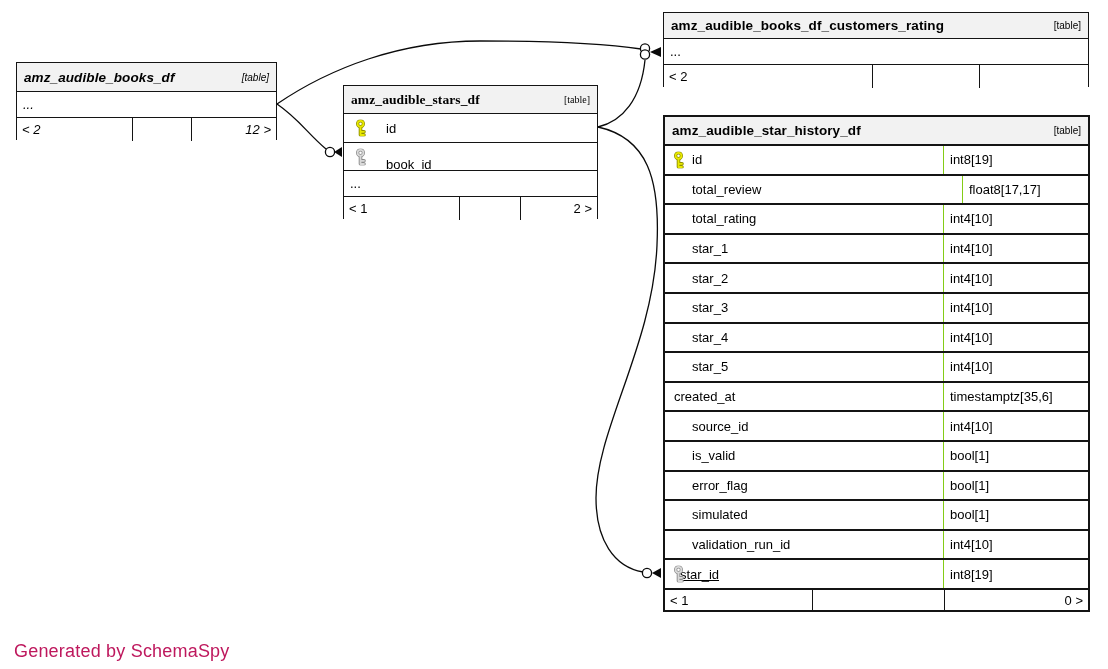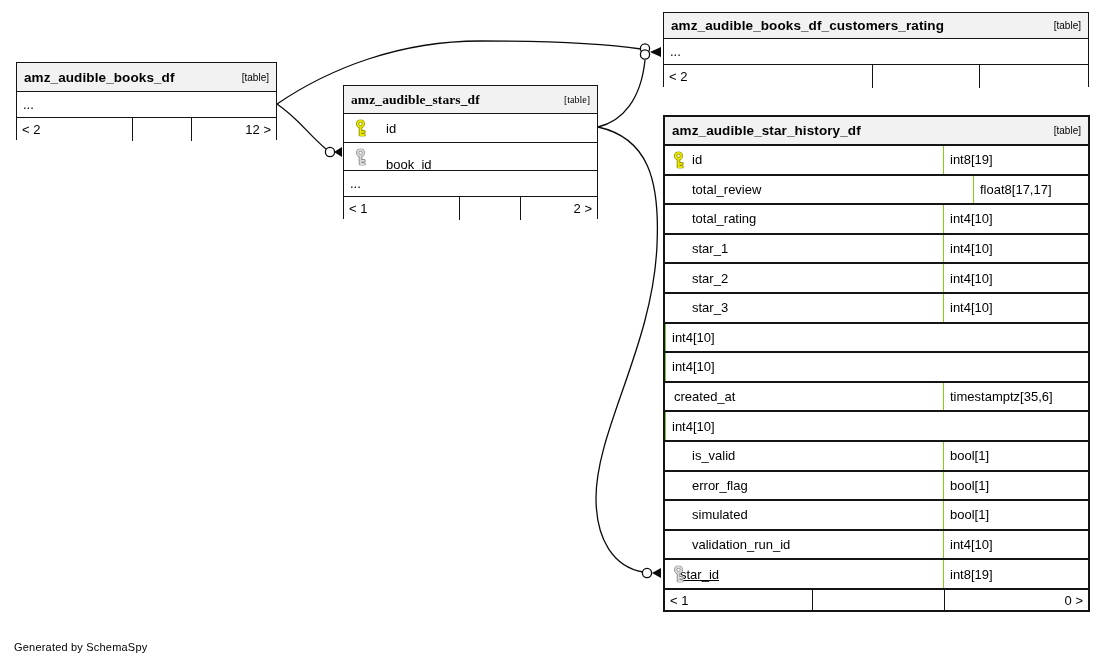--- a/index.html
+++ b/index.html
@@ -47,21 +47,21 @@
   }
   .em .tbl-footer{border-top-width:2px;}
   .ftr-cell{
     box-sizing:border-box;border-right:1px solid #141414;
     display:flex;align-items:center;padding:0 5px;overflow:hidden;white-space:nowrap;
   }
   .ftr-cell:last-child{border-right:none;}
   .ftr-cell.right{justify-content:flex-end;}
   #note{
     position:absolute;left:14px;top:641px;z-index:2;
-    font-size:11px;color:#000000;letter-spacing:0.2px;
+    font-size:18px;color:#be185d;letter-spacing:0.2px;
   }
 </style>
 </head>
 <body>
 
 <div id="canvas">
   <svg id="edges" width="1108" height="669" viewBox="0 0 1108 669">
       <g>
         <path d="M277,104 C330,68 400,41 480,41 C562,41 614,45 641,49" fill="none" stroke="#0a0a0a" stroke-width="1.3"></path>
         <circle cx="645" cy="48.5" r="4.6" fill="#ffffff" stroke="#0a0a0a" stroke-width="1.3"></circle>
@@ -76,21 +76,21 @@
         <path d="M598,127 C623,121 641,99 645,60" fill="none" stroke="#0a0a0a" stroke-width="1.3"></path>
         <circle cx="645" cy="54.5" r="4.6" fill="#ffffff" stroke="#0a0a0a" stroke-width="1.3"></circle>
       </g>
       <g>
         <path d="M598,127 C648,138 660,180 657,245 C653,345 596,430 596,498 C596,540 614,567 643,572" fill="none" stroke="#0a0a0a" stroke-width="1.3"></path>
         <circle cx="647" cy="573" r="4.6" fill="#ffffff" stroke="#0a0a0a" stroke-width="1.3"></circle>
         <polygon points="652,573 661,568 661,578" fill="#0a0a0a"></polygon>
       </g>
     </svg>
   <div id="tables">
-      <div class="tbl" style="left: 16px; top: 62px; width: 261px; height: 78px;">
+      <div class="tbl" style="left: 16px; top: 62px; width: 261px; height: 78px; font-style: italic;">
         <div class="tbl-header" style="height: 29px;">
           <span class="tbl-title">amz_audible_books_df</span>
           <span class="tbl-tag">[table]</span>
         </div>
         <div class="tbl-rows">
           <div class="tbl-row" style="height: 25px;">
             <span class="cell-name" style="padding-left: 6px;">...</span>
           </div>
         </div>
         <div class="tbl-footer" style="height: 24px;">
@@ -160,49 +160,52 @@
               <circle cx="5.5" cy="4.3" r="2.9" fill="none" stroke="#8e8e00" stroke-width="3.2"></circle>
               <path d="M5.5 8 L5.5 15.5 M5.5 12.3 L9 12.3 M5.5 15.5 L9 15.5" fill="none" stroke="#8e8e00" stroke-width="3.6" stroke-linecap="round"></path>
               <circle cx="5.5" cy="4.3" r="2.9" fill="none" stroke="#e8e800" stroke-width="1.7"></circle>
               <path d="M5.5 8 L5.5 15.5 M5.5 12.3 L9 12.3 M5.5 15.5 L9 15.5" fill="none" stroke="#e8e800" stroke-width="1.8" stroke-linecap="round"></path>
             </svg>
             <span class="cell-name" style="padding-left: 27px;">id</span>
             <span class="cell-type" style="width: 145px;">int8[19]</span>
           </div>
           <div class="tbl-row">
             <span class="cell-name" style="padding-left: 27px;">total_review</span>
-            <span class="cell-type" style="width: 115px;">float8[17,17]</span>
+            <span class="cell-type" style="width: 126px;">float8[17,17]</span>
           </div>
           <div class="tbl-row">
             <span class="cell-name" style="padding-left: 27px;">total_rating</span>
             <span class="cell-type" style="width: 145px;">int4[10]</span>
           </div>
           <div class="tbl-row">
             <span class="cell-name" style="padding-left: 27px;">star_1</span>
             <span class="cell-type" style="width: 145px;">int4[10]</span>
           </div>
           <div class="tbl-row">
             <span class="cell-name" style="padding-left: 27px;">star_2</span>
             <span class="cell-type" style="width: 145px;">int4[10]</span>
           </div>
           <div class="tbl-row">
             <span class="cell-name" style="padding-left: 27px;">star_3</span>
             <span class="cell-type" style="width: 145px;">int4[10]</span>
           </div>
           <div class="tbl-row">
-            <span class="cell-type" style="width: 145px;">int4[10]</span>
-          </div>
-          <div class="tbl-row">
+            <span class="cell-name" style="padding-left: 27px;">star_4</span>
+            <span class="cell-type" style="width: 145px;">int4[10]</span>
+          </div>
+          <div class="tbl-row">
+            <span class="cell-name" style="padding-left: 27px;">star_5</span>
             <span class="cell-type" style="width: 145px;">int4[10]</span>
           </div>
           <div class="tbl-row">
             <span class="cell-name" style="padding-left: 9px;">created_at</span>
             <span class="cell-type" style="width: 145px;">timestamptz[35,6]</span>
           </div>
           <div class="tbl-row">
+            <span class="cell-name" style="padding-left: 27px;">source_id</span>
             <span class="cell-type" style="width: 145px;">int4[10]</span>
           </div>
           <div class="tbl-row">
             <span class="cell-name" style="padding-left: 27px;">is_valid</span>
             <span class="cell-type" style="width: 145px;">bool[1]</span>
           </div>
           <div class="tbl-row">
             <span class="cell-name" style="padding-left: 27px;">error_flag</span>
             <span class="cell-type" style="width: 145px;">bool[1]</span>
           </div>

